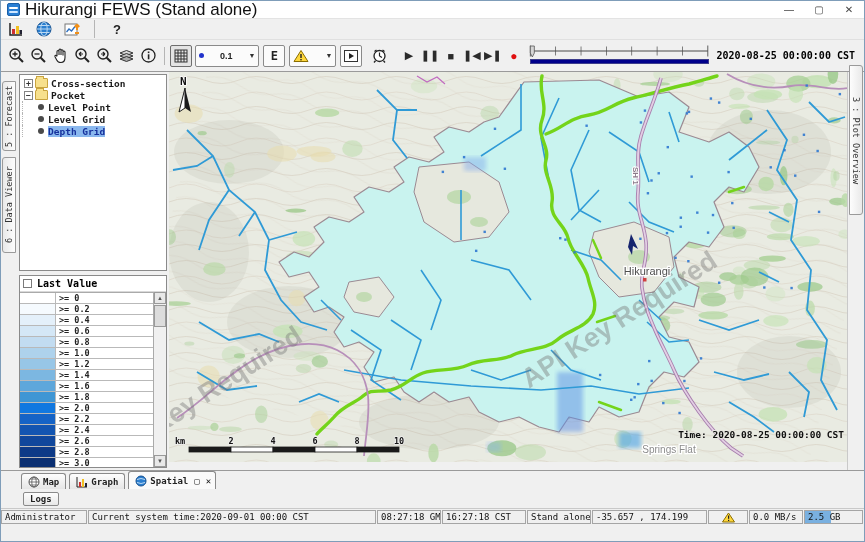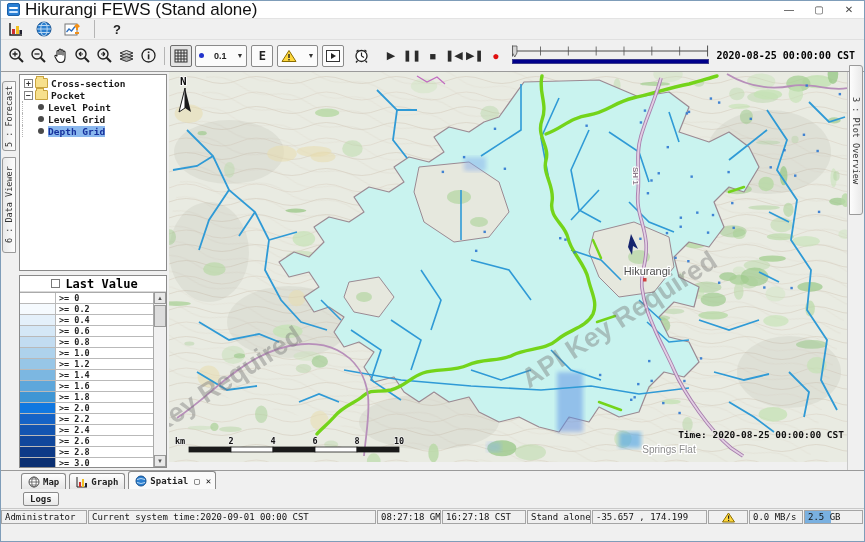--- a/index.html
+++ b/index.html
@@ -20,21 +20,21 @@
   .menubar { height:17px; background:#f0f0f0; display:flex; align-items:center; font-size:11px; color:#111; }
   .menu-item { padding:1px 8px; }
 
   
   .toolbar1 { height:21px; background:#f0f0f0; display:flex; align-items:center; gap:6px; padding-left:4px; border-bottom:1px solid #e0e0e0; }
   .toolbar2 { height:32px; background:#f0f0f0; display:flex; align-items:center; padding:0 4px; border-bottom:1px solid #9a9a9a; }
   .tbtn { width:22px; height:22px; display:flex; align-items:center; justify-content:center; }
   .tsep { width:1px; height:18px; background:#b5b5b5; margin:0 5px; }
   .boxbtn { border:1px solid #8a8a8a; background:#fbfbfb; border-radius:2px; }
   .boxbtn.pressed { background:#e4e4e4; border-color:#6e6e6e; }
-  .drop { display:flex; align-items:center; border:1px solid #8a8a8a; background:#fbfbfb; border-radius:2px; height:22px; padding:0 3px; gap:10px; }
+  .drop { display:flex; align-items:center; border:1px solid #8a8a8a; background:#fbfbfb; border-radius:2px; height:22px; padding:0 3px; gap:16px; }
   .caret { font-size:7px; color:#333; }
   .g01 { font-size:9px; font-weight:bold; color:#222; }
   .bluedot { width:5px; height:5px; border-radius:50%; background:#2233cc; }
   .pb { font-size:11px; color:#2b2b2b; width:21px; text-align:center; }
   .rec { color:#e01010; font-size:12px; }
   .timeline { flex:1; height:26px; margin:0 4px; position:relative; }
   .tl-navy { position:absolute; left:2px; right:2px; top:16px; height:5px; background:#00008b; border:1px solid #3c3c8c; }
   .tl-date { font-size:10px; font-weight:bold; padding:0 5px 0 2px; white-space:nowrap; }
 
   
@@ -47,21 +47,21 @@
   .treebox { height:197px; background:#fff; border:1px solid #8a8a8a; margin-bottom:4px; padding:2px 0 0 2px; overflow:hidden; }
   .trow { display:flex; align-items:center; height:12px; font-family:"DejaVu Sans Mono",monospace; font-size:9.5px; font-weight:bold; color:#1a1a1a; white-space:nowrap; }
   .expbox { width:9px; height:9px; border:1px solid #848484; background:#fff; font-size:8px; line-height:7px; text-align:center; margin:0 2px; color:#333; flex:none; }
   .folder { width:13px; height:10px; background:#f7e08c; border:1px solid #c9a43f; border-radius:1px 1px 0 0; margin-right:3px; position:relative; flex:none; }
   .folder::before { content:""; position:absolute; top:-3px; left:0; width:6px; height:2px; background:#f7e08c; border:1px solid #c9a43f; border-bottom:none; }
   .bullet { width:6px; height:6px; border-radius:50%; background:#4a4a4a; margin:0 4px 0 2px; flex:none; }
   .indent { width:14px; flex:none; border-left:1px dotted #b5b5b5; height:100%; }
   .sel { background:#8ab8ee; color:#16309c; }
 
   .legendbox { flex:1; background:#fff; border:1px solid #8a8a8a; display:flex; flex-direction:column; overflow:hidden; }
-  .leg-head { height:16px; display:flex; align-items:center; font-family:"DejaVu Sans Mono",monospace; font-size:12px; font-weight:bold; padding-left:3px; border-bottom:1px solid #d9d9d9; flex:none;justify-content:center; }
+  .leg-head { height:16px; display:flex; align-items:center; font-family:"DejaVu Sans Mono",monospace; font-size:10px; font-weight:bold; padding-left:3px; border-bottom:1px solid #d9d9d9; flex:none; }
   .chk { width:9px; height:9px; border:1px solid #7a7a7a; background:#fff; margin-right:5px; flex:none; }
   .leg-body { flex:1; display:flex; overflow:hidden; }
   .leg-rows { flex:1; border-top:1px solid #aaa; }
   .lrow { display:flex; height:11px; border-bottom:1px solid #b9b9b9; }
   .sw { width:36px; border-right:1px solid #b9b9b9; flex:none; }
   .ll { font-family:"DejaVu Sans Mono",monospace; font-size:8.5px; font-weight:bold; color:#222; padding-left:3px; line-height:11px; }
   .scroll { width:13px; background:#f0f0f0; border-left:1px solid #aaa; display:flex; flex-direction:column; font-size:6px; color:#555; }
   .sbtn { height:12px; border:1px solid #9a9a9a; background:#e8e8e8; text-align:center; line-height:11px; }
   .sthumb { height:22px; border:1px solid #9a9a9a; background:#dcdcdc; margin-top:1px; }
   .sfill { flex:1; }

